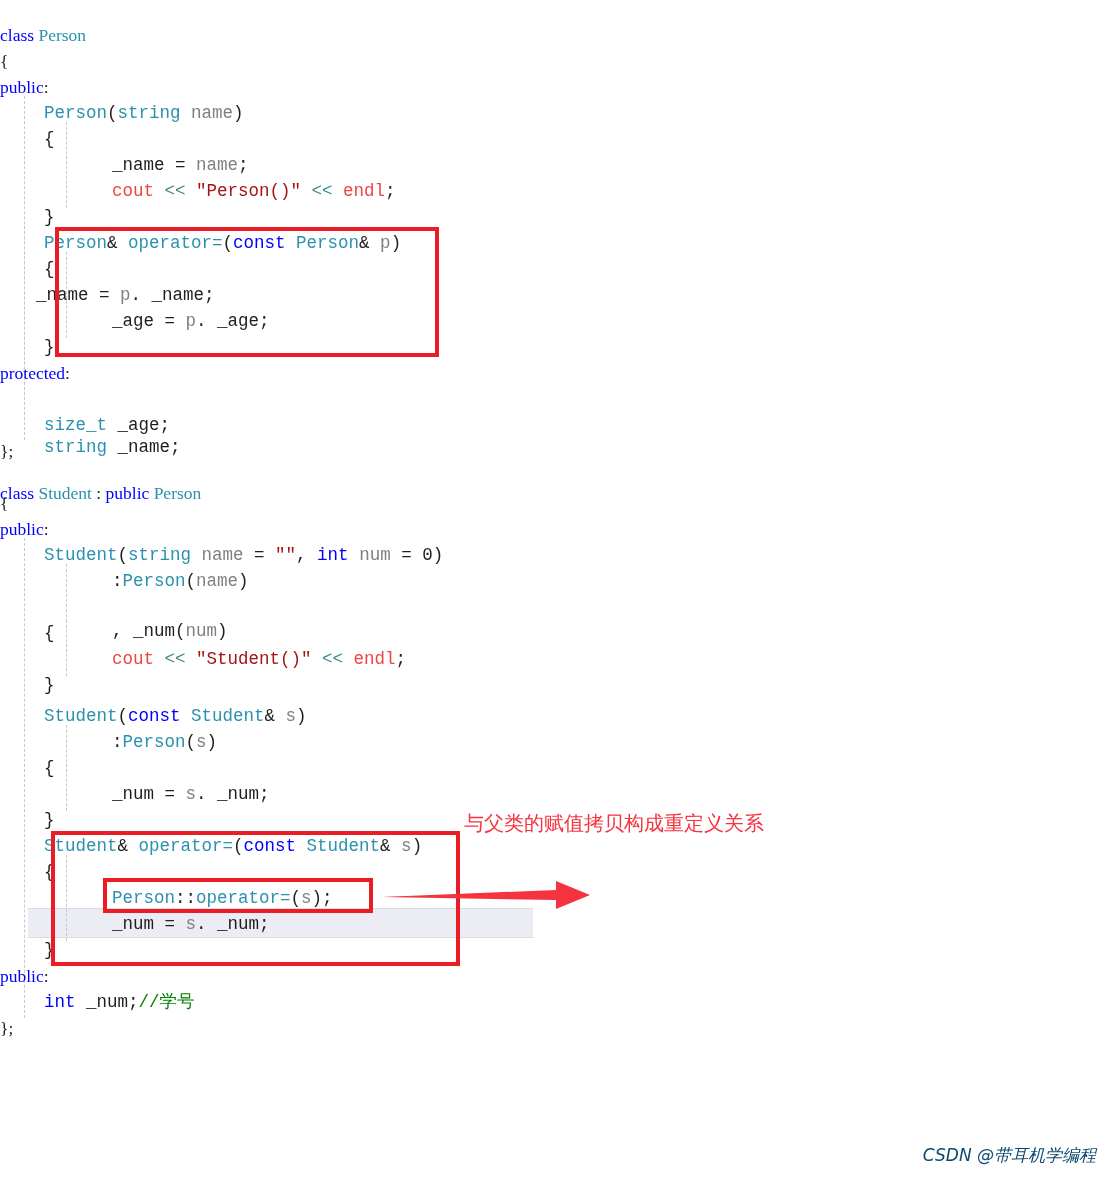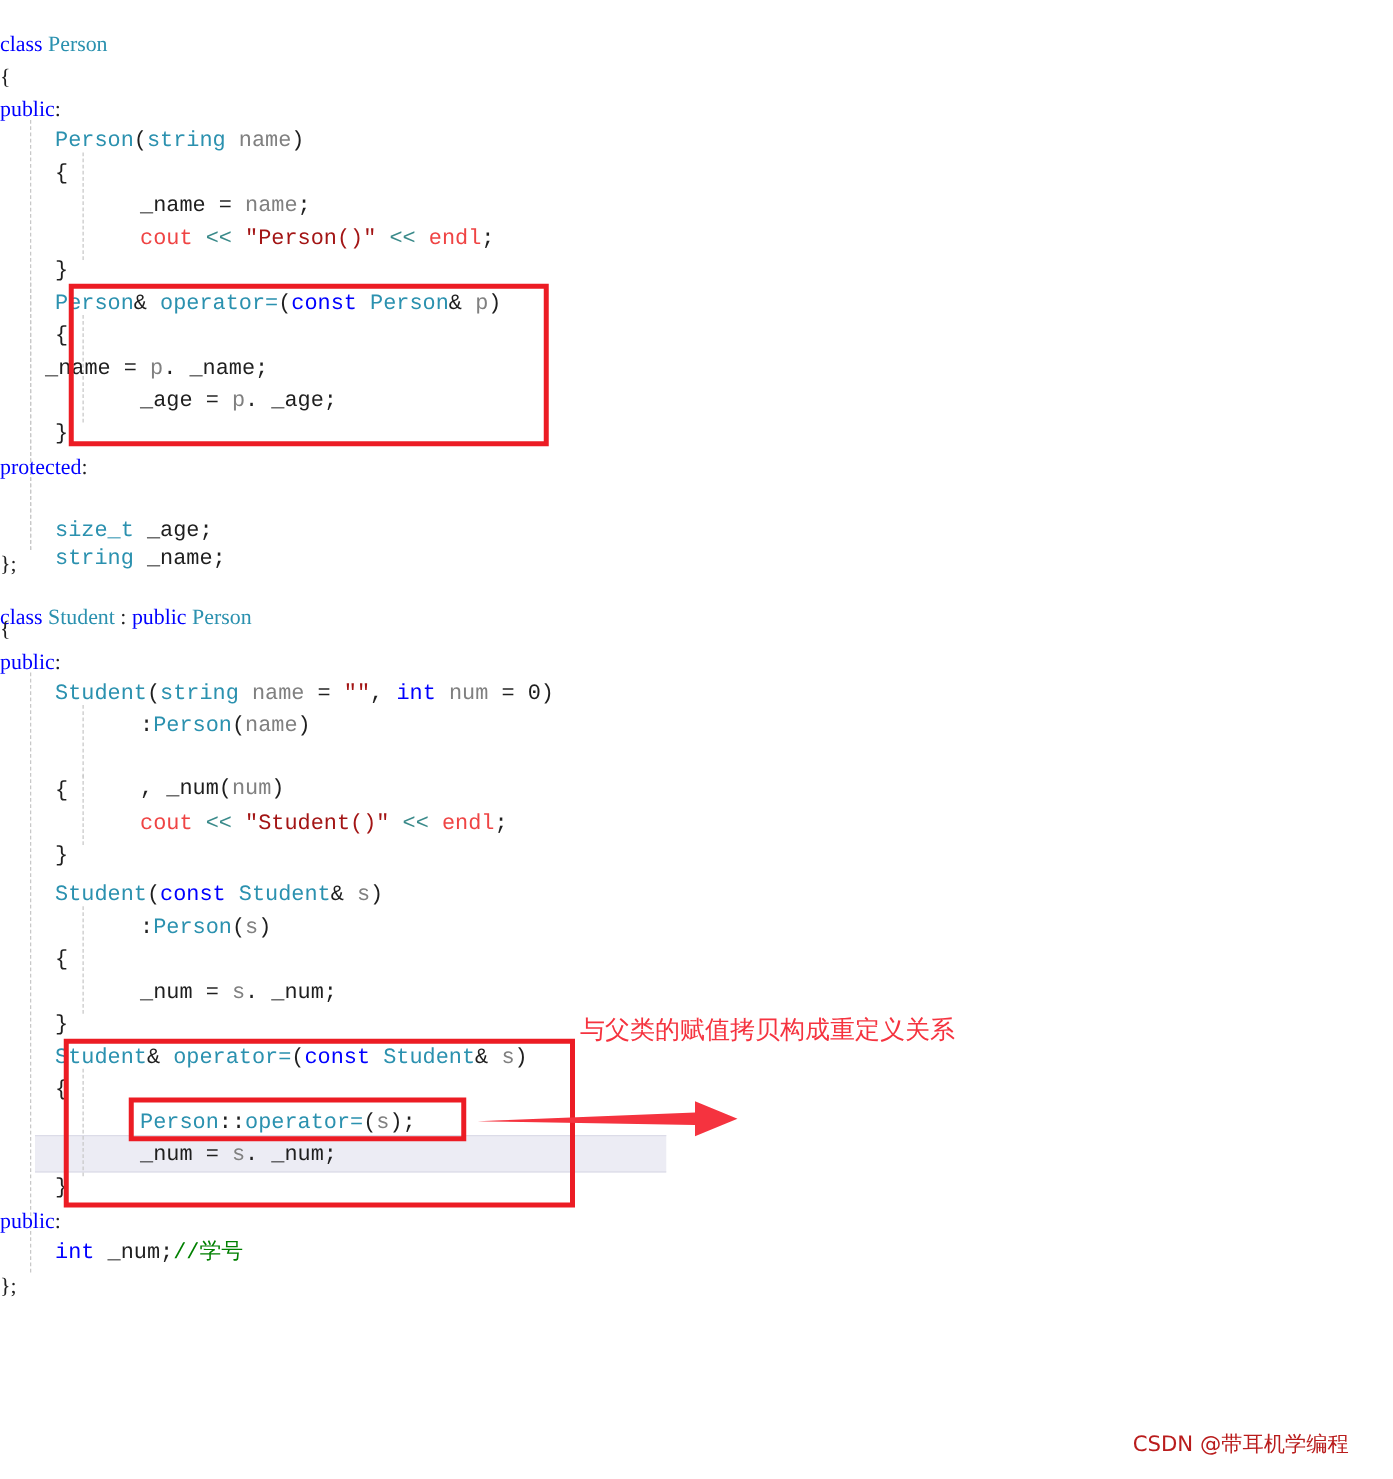--- a/index.html
+++ b/index.html
@@ -92,25 +92,26 @@
   
   #arrow-to-scope{
     position:absolute;
     left:378px;top:876px;
     width:216px;height:38px;
   }
 
   
   #watermark{
     position:absolute;
-    right:35px;bottom:16px;
-    color:#b91c1c;
+    right:18px;bottom:16px;
+    color:#0c4a6e;
     font-family:"DejaVu Sans","Liberation Sans",sans-serif;
     font-size:17px;
     white-space:nowrap;
+    font-style:italic;
   }
 </style>
 </head>
 <body>
 
 <div id="code-area">
 
   <div id="line-highlight"></div>
 
   <div id="indent-guides-layer">

